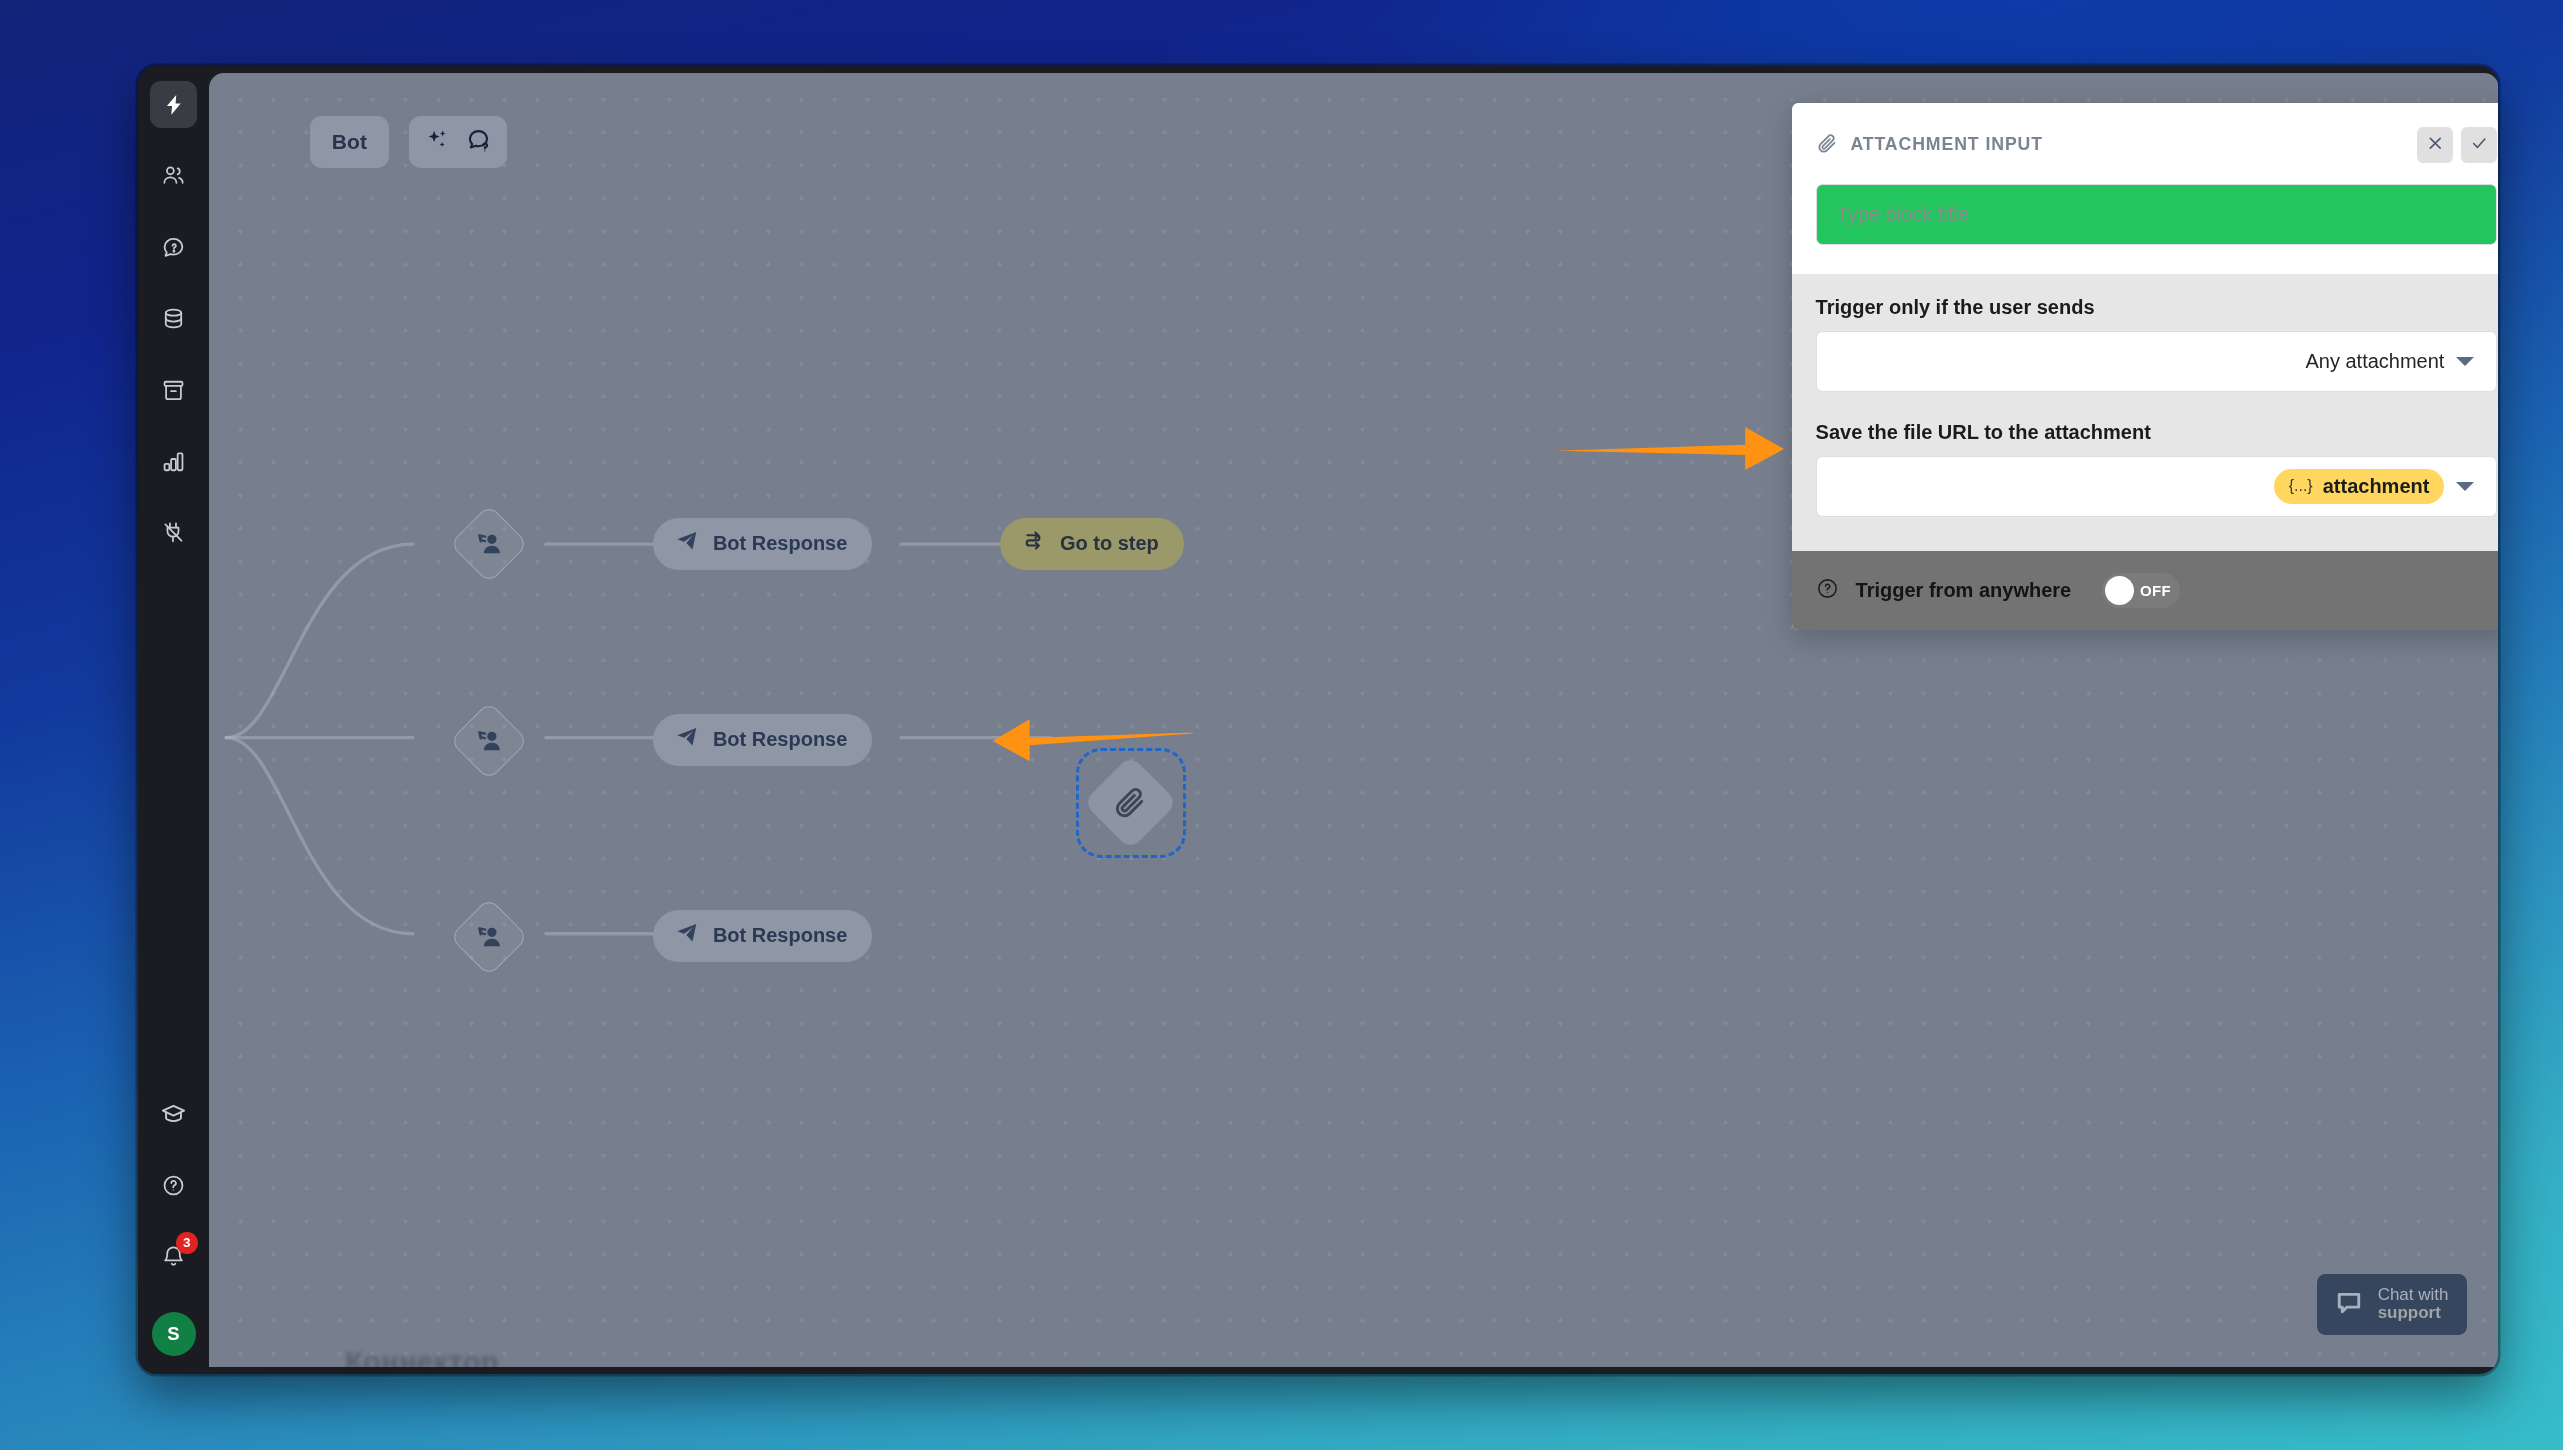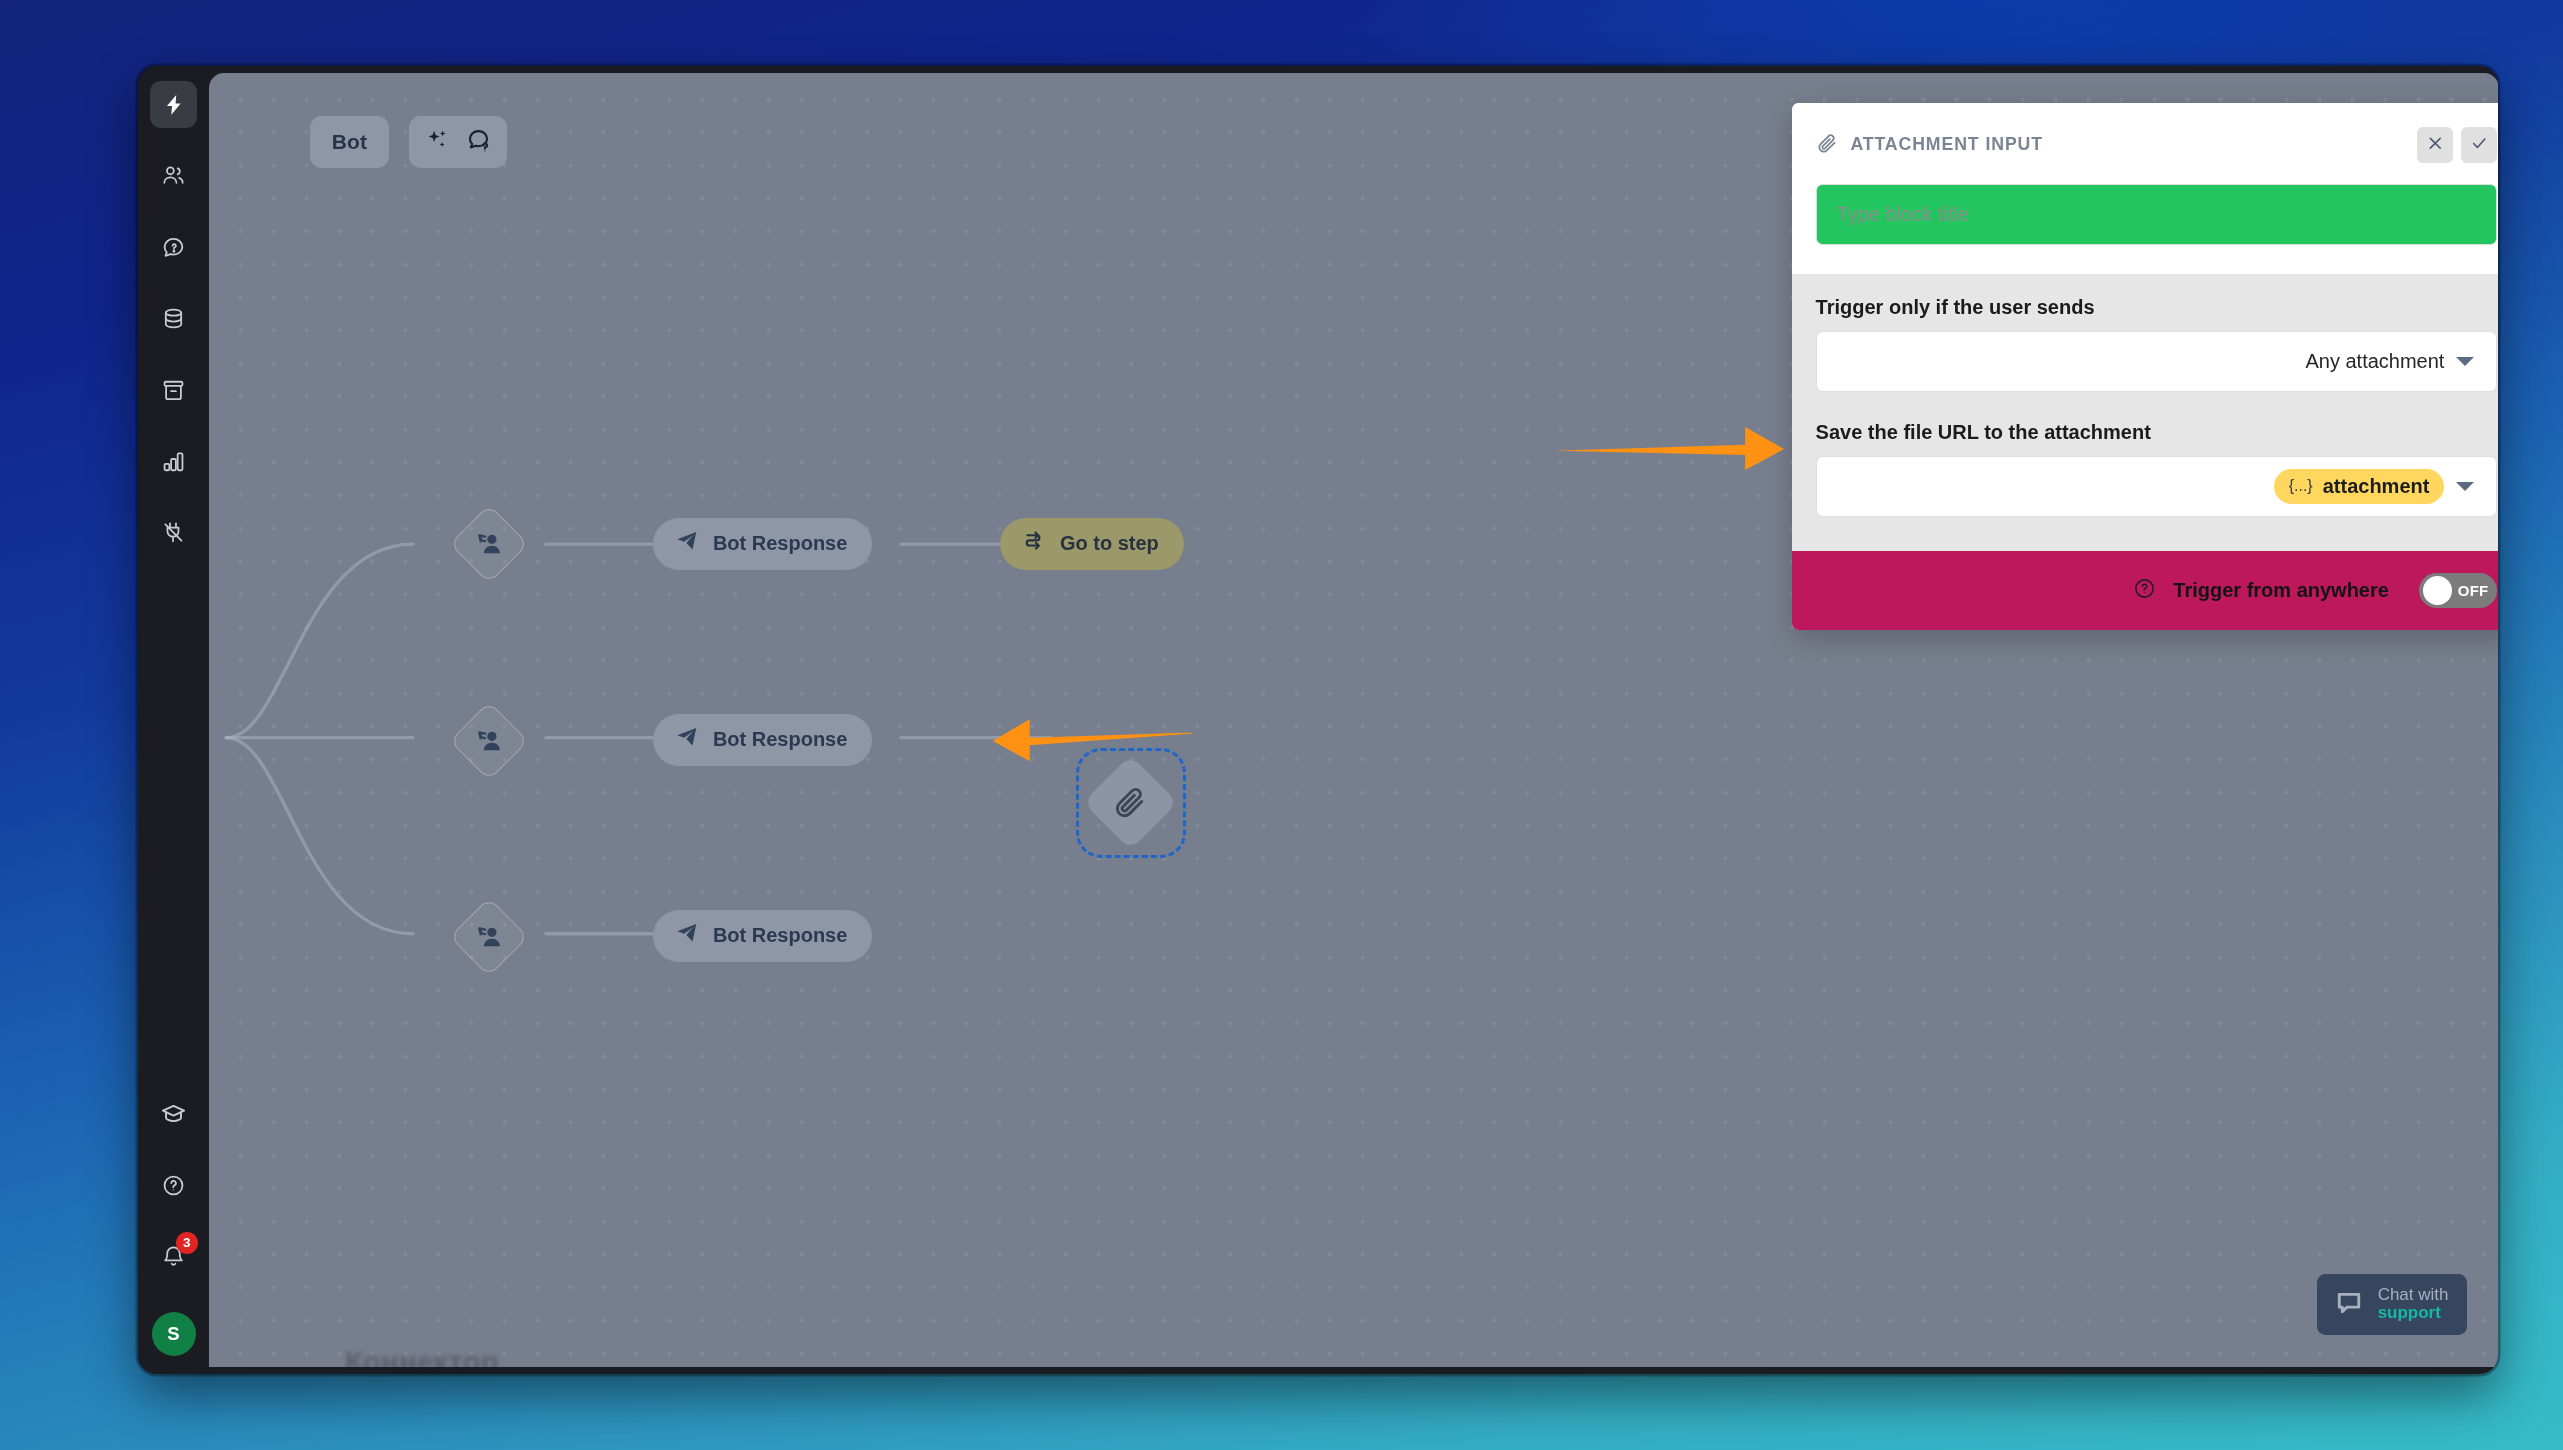--- a/index.html
+++ b/index.html
@@ -193,21 +193,21 @@
     padding: 0 18.5px 0 17px;
     cursor: pointer;
     z-index: 6;
   }
   #chat-support-text {
     display: flex; flex-direction: column;
     line-height: 1.08;
     color: #a8b0bd;
     font-size: 17px;
   }
-  #chat-support-text .l2 { font-weight: bold; color: #14b8a6; }
+  #chat-support-text .l2 { font-weight: bold; color: #a3a3a3; }
 
   
   #panel {
     position: absolute;
     left: 1654px; top: 37px;
     width: 729px;
     background: #e6e6e6;
     border-radius: 6.7px;
     box-shadow: 0 8.4px 29px rgba(0,0,0,.20);
     overflow: hidden;
@@ -291,26 +291,25 @@
     padding: 0 15px;
     border-radius: 17.7px;
     background: #ffd75f;
     font-size: 20px;
     font-weight: bold;
     color: #1d1d1d;
   }
   #attr-chip .braces { font-size: 16px; font-weight: normal; color: #3a3a3a; }
 
   #panel-footer {
-    background: #be185d;
+    background: #737373;
     padding: 22px 23.6px;
     display: flex;
     align-items: center;
     gap: 17px;
-    justify-content: flex-end;
   }
   #footer-label {
     font-size: 20px;
     font-weight: bold;
     color: #141414;
   }
   #toggle {
     margin-left: 13.5px;
     width: 78px; height: 35px;
     border-radius: 17.7px;

